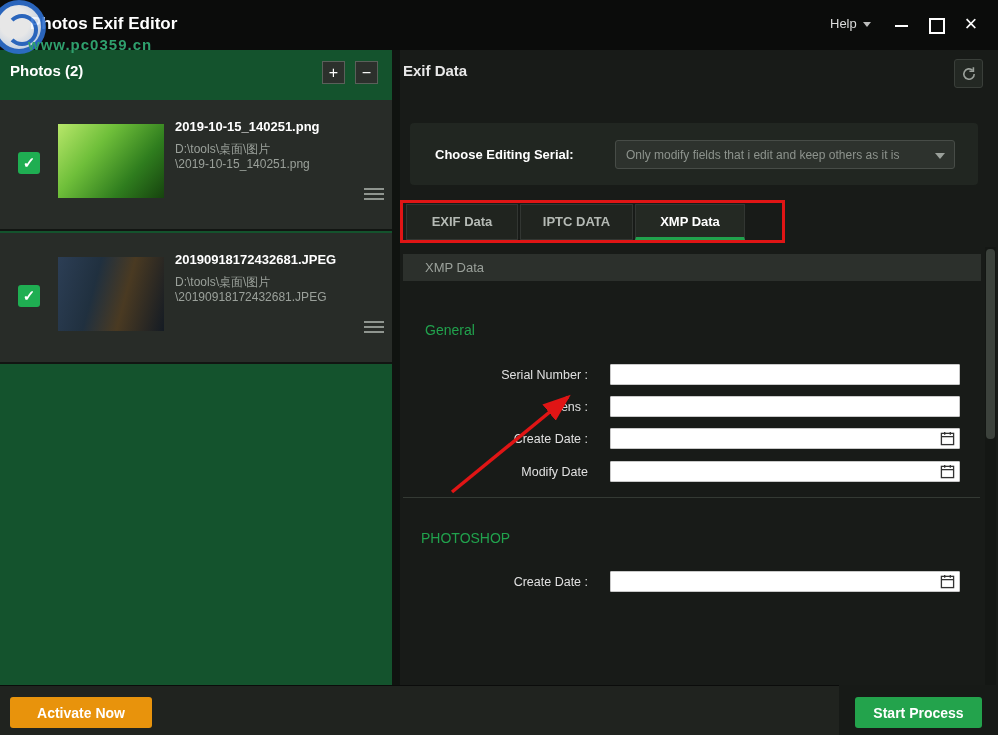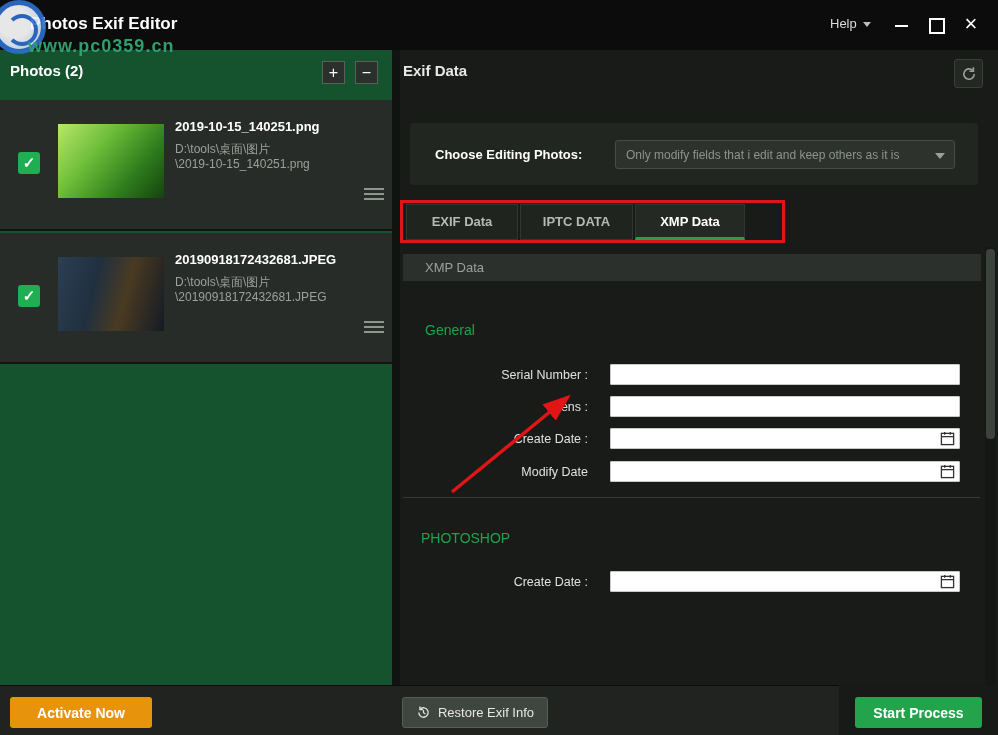--- a/index.html
+++ b/index.html
@@ -14,21 +14,21 @@
   .help .caret { display:inline-block; margin-left:6px; width:0; height:0; border-left:4px solid transparent; border-right:4px solid transparent; border-top:5px solid #bdbdbd; vertical-align:middle; }
   .winbtn { position:absolute; top:12px; width:26px; height:26px; color:#ffffff; text-align:center; line-height:26px; font-size:15px; }
   .btn-min { left:888px; } .btn-min::after { content:""; display:inline-block; width:13px; height:2px; background:#fff; vertical-align:middle; }
   .btn-max { left:924px; } .btn-max::after { content:""; display:inline-block; width:12px; height:12px; border:2px solid #fff; vertical-align:middle; }
   .btn-close { left:958px; font-size:22px; line-height:24px; }
 
   
   .wm-logo { position:absolute; left:-8px; top:0px; width:54px; height:54px; border-radius:50%; border:5px solid #2e6fd0; background:radial-gradient(circle at 40% 40%, #ffffff 40%, #bcd4f5 100%); opacity:.9; z-index:60; }
   .wm-logo::after { content:""; position:absolute; left:9px; top:9px; width:24px; height:24px; border-radius:50%; border:4px solid #2e6fd0; border-left-color:transparent; }
   .wm-overlay { position:absolute; left:30px; top:4px; z-index:61; font-size:24px; font-weight:bold; color:rgba(62,118,214,0.75); letter-spacing:2px; }
-  .wm-site { position:absolute; left:28px; top:36px; z-index:61; font-size:18px; font-weight:bold; color:#2f9f6d; letter-spacing:1px; }
+  .wm-site { position:absolute; left:28px; top:36px; z-index:61; font-size:15px; font-weight:bold; color:#2f9f6d; letter-spacing:1px; }
 
   
   .left-panel { position:absolute; left:0; top:50px; width:392px; height:635px; background:#14532d; }
   .photos-header { position:absolute; left:10px; top:12px; color:#ffffff; font-size:15px; font-weight:bold; }
   .sq-btn { position:absolute; top:11px; width:23px; height:23px; background:#2c302c; border:1px solid #5a605a; color:#ffffff; font-size:16px; line-height:21px; text-align:center; }
   .btn-add { left:322px; } .btn-remove { left:355px; }
   .photo-item { position:absolute; left:0; width:392px; height:131px; background:#282c28; border-bottom:2px solid #121512; }
   .item-1 { top:50px; } .item-2 { top:183px; }
   .checkbox { position:absolute; left:18px; top:52px; width:22px; height:22px; background:#1fae52; border-radius:3px; color:#ffffff; font-size:15px; font-weight:bold; text-align:center; line-height:22px; }
   .thumb { position:absolute; left:58px; top:24px; width:106px; height:74px; }
@@ -144,21 +144,21 @@
   <div class="right-panel"></div>
   <div class="exif-title">Exif Data</div>
   <div class="refresh-btn">
     <svg viewBox="0 0 16 16" width="16" height="16">
         <path d="M13.2 8a5.2 5.2 0 1 1-1.6-3.7" fill="none" stroke="#9aa09a" stroke-width="1.6"></path>
         <path d="M12.4 1.2v4h-4" fill="none" stroke="#9aa09a" stroke-width="1.6"></path>
       </svg>
   </div>
 
   <div class="option-box"></div>
-  <div class="choose-label">Choose Editing Photos:</div>
+  <div class="choose-label">Choose Editing Serial:</div>
   <div class="dropdown">
     <span class="dropdown-text">Only modify fields that i edit and keep others as it is</span>
     <span class="dropdown-caret"></span>
   </div>
 
   <div class="tab tab-1">EXIF Data</div>
   <div class="tab tab-2">IPTC DATA</div>
   <div class="tab tab-3 active">XMP Data</div>
 
   <div class="section-header">
@@ -214,28 +214,20 @@
         <marker id="ah" markerWidth="10" markerHeight="8" refX="7" refY="3" orient="auto">
           <path d="M0,0 L8,3 L0,6 Z" fill="#e01515"></path>
         </marker>
       </defs>
     <line x1="22" y1="110" x2="138" y2="15" stroke="#e01515" stroke-width="3.5" marker-end="url(#ah)"></line>
   </svg>
 
   <div class="footer">
     <div class="f-btn btn-activate">Activate Now</div>
 
-    <div class="f-btn btn-gray btn-restore">
-      <svg viewBox="0 0 16 16" width="15" height="15">
-          <path d="M3 8a5 5 0 1 0 1.6-3.7" fill="none" stroke="#dddddd" stroke-width="1.5"></path>
-          <path d="M4.2 1.5v3.4h3.4" fill="none" stroke="#dddddd" stroke-width="1.5"></path>
-          <path d="M8 5.2v3l2.1 1.5" fill="none" stroke="#dddddd" stroke-width="1.3"></path>
-        </svg>
-      <span>Restore Exif Info</span>
-    </div>
 
     <div class="f-btn btn-gray btn-presets">
       <svg viewBox="0 0 16 16" width="15" height="15" stroke="#dddddd" stroke-width="1.5" fill="none">
           <line x1="1" y1="5" x2="15" y2="5"></line>
           <circle cx="6" cy="5" r="2" fill="#dddddd"></circle>
           <line x1="1" y1="11" x2="15" y2="11"></line>
           <circle cx="11" cy="11" r="2" fill="#dddddd"></circle>
         </svg>
       <span>Presets</span>
     </div>

